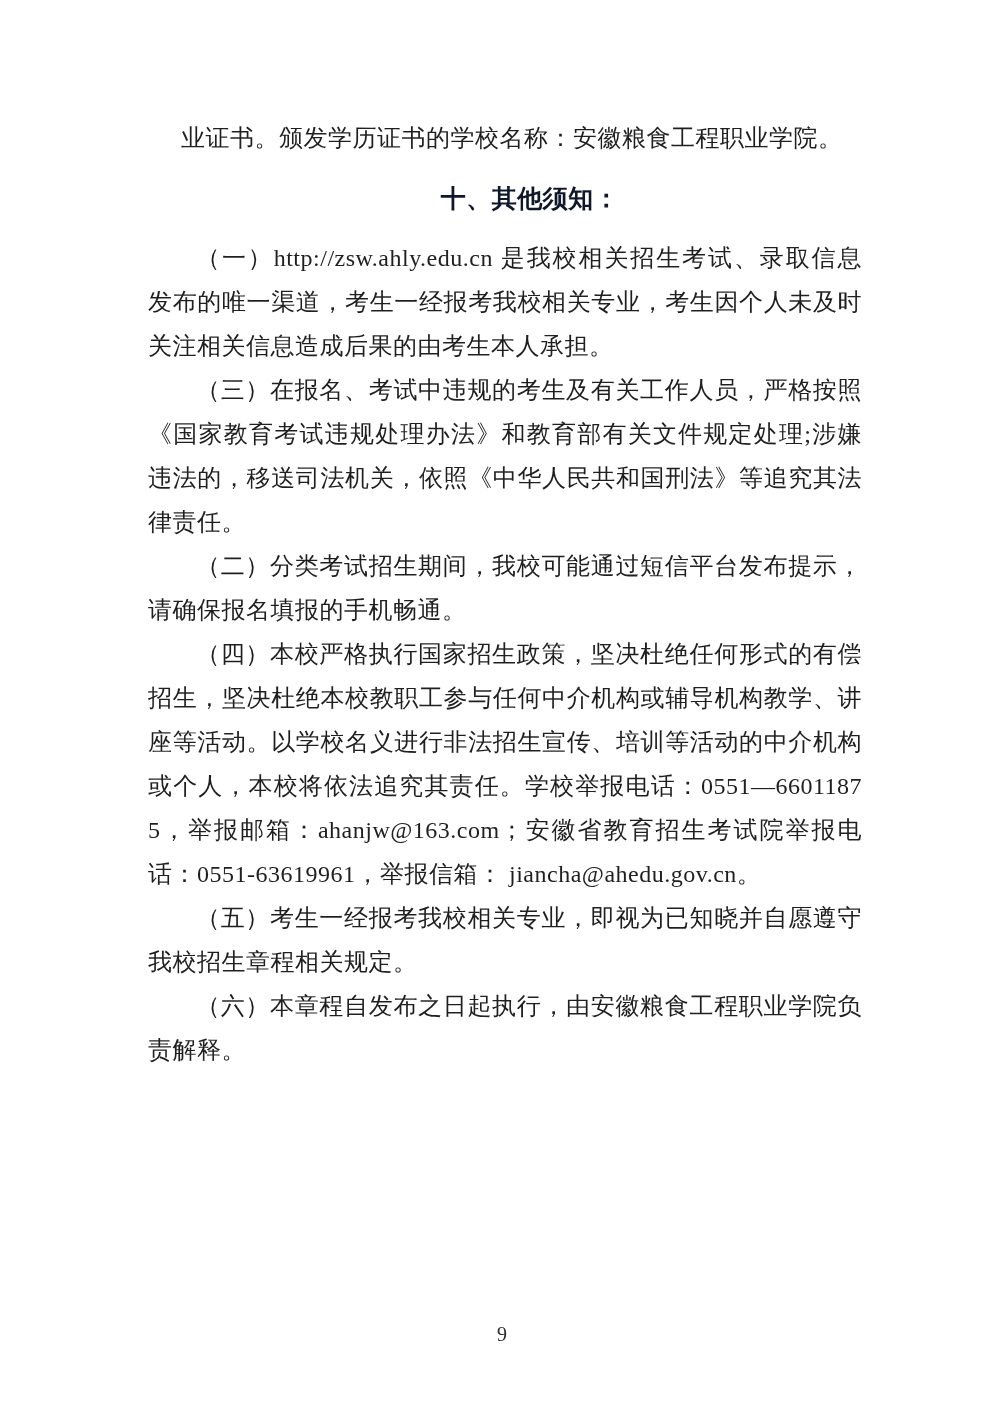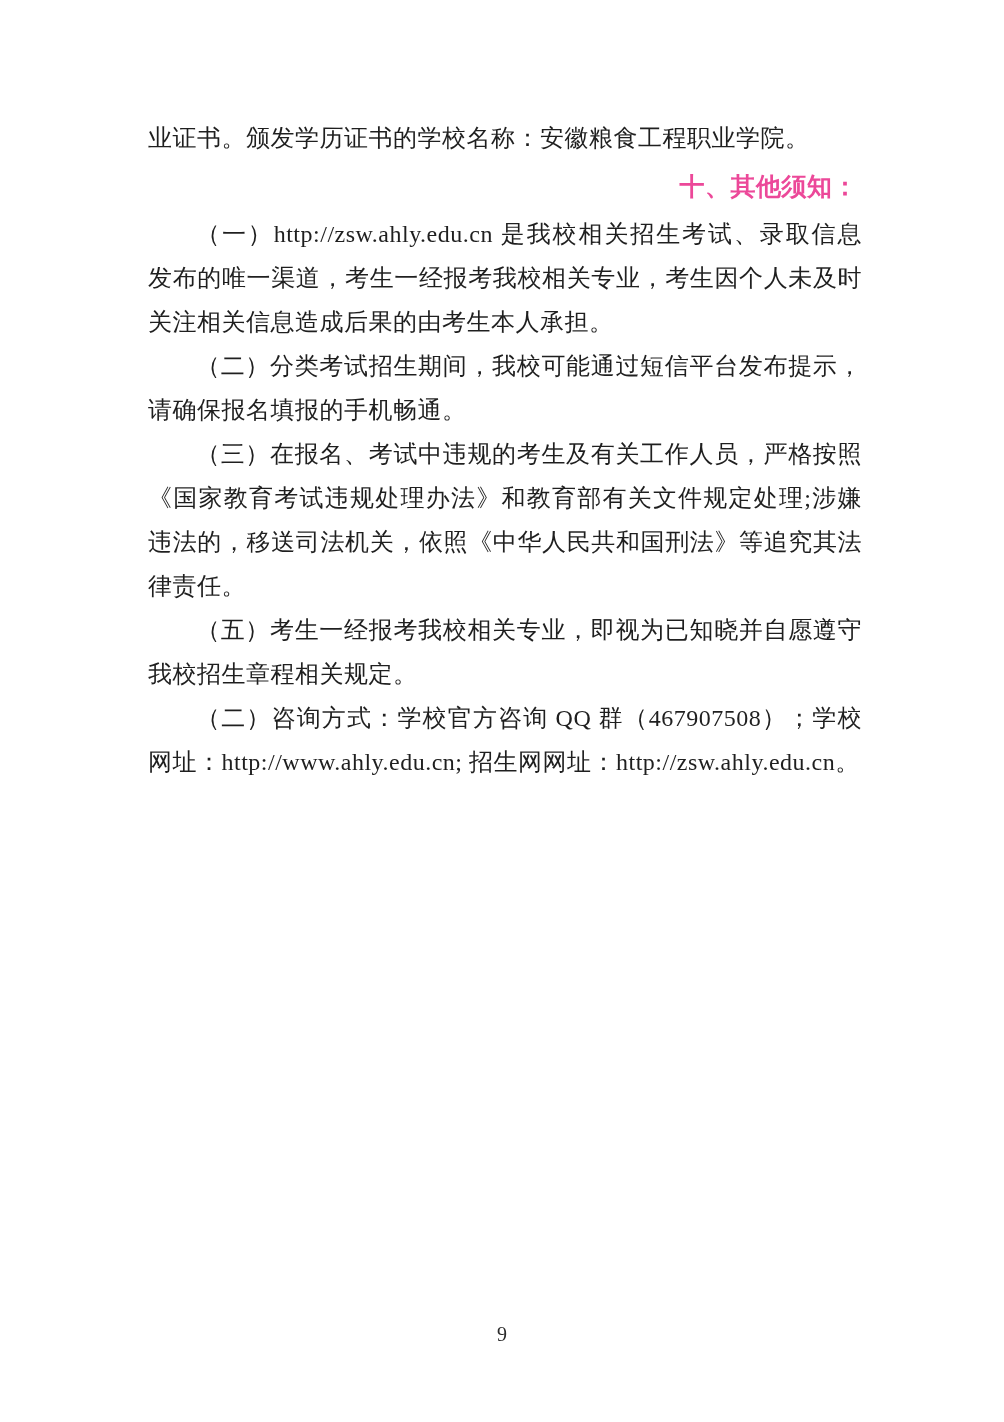--- a/index.html
+++ b/index.html
@@ -26,30 +26,31 @@
     font-size: 24px;
     line-height: 44px;
     color: #1f1f1f;
     text-align: justify;
     text-indent: 2em;
     letter-spacing: 0.5px;
     word-break: break-all;
   }
   .para.continuation {
     text-indent: 0;
+    margin-left: 33px;
   }
   .heading {
-    margin: 4px;
+    margin: 16px;
     font-size: 25px;
     line-height: 44px;
-    color: #ec4899;
+    color: #0f172a;
     font-family: "Liberation Sans", "DejaVu Sans", sans-serif;
     font-weight: 700;
     text-indent: 2em;
-    text-align: right;
+    text-align: center;
     letter-spacing: 0.5px;
   }
   .footer {
     position: absolute;
     left: 0;
     top: 1320px;
     width: 100%;
     text-align: center;
   }
   .page-number {
@@ -60,21 +61,22 @@
   }
 </style>
 </head>
 <body>
 
 <div class="page">
   <div class="content">
     <p class="para continuation">业证书。颁发学历证书的学校名称：安徽粮食工程职业学院。</p>
     <h2 class="heading">十、其他须知：</h2>
     <p class="para">（一）http://zsw.ahly.edu.cn 是我校相关招生考试、录取信息发布的唯一渠道，考生一经报考我校相关专业，考生因个人未及时关注相关信息造成后果的由考生本人承担。</p>
+    <p class="para">（三）在报名、考试中违规的考生及有关工作人员，严格按照《国家教育考试违规处理办法》和教育部有关文件规定处理;涉嫌违法的，移送司法机关，依照《中华人民共和国刑法》等追究其法律责任。</p>
     <p class="para">（二）分类考试招生期间，我校可能通过短信平台发布提示，请确保报名填报的手机畅通。</p>
-    <p class="para">（三）在报名、考试中违规的考生及有关工作人员，严格按照《国家教育考试违规处理办法》和教育部有关文件规定处理;涉嫌违法的，移送司法机关，依照《中华人民共和国刑法》等追究其法律责任。</p>
+    <p class="para">（四）本校严格执行国家招生政策，坚决杜绝任何形式的有偿招生，坚决杜绝本校教职工参与任何中介机构或辅导机构教学、讲座等活动。以学校名义进行非法招生宣传、培训等活动的中介机构或个人，本校将依法追究其责任。学校举报电话：0551—66011875，举报邮箱：ahanjw@163.com；安徽省教育招生考试院举报电话：0551-63619961，举报信箱： jiancha@ahedu.gov.cn。</p>
     <p class="para">（五）考生一经报考我校相关专业，即视为已知晓并自愿遵守我校招生章程相关规定。</p>
-    <p class="para">（二）咨询方式：学校官方咨询 QQ 群（467907508）；学校网址：http://www.ahly.edu.cn; 招生网网址：http://zsw.ahly.edu.cn。</p>
+    <p class="para">（六）本章程自发布之日起执行，由安徽粮食工程职业学院负责解释。</p>
   </div>
   <div class="footer">
     <span class="page-number">9</span>
   </div>
 </div>
 
 </body></html>

